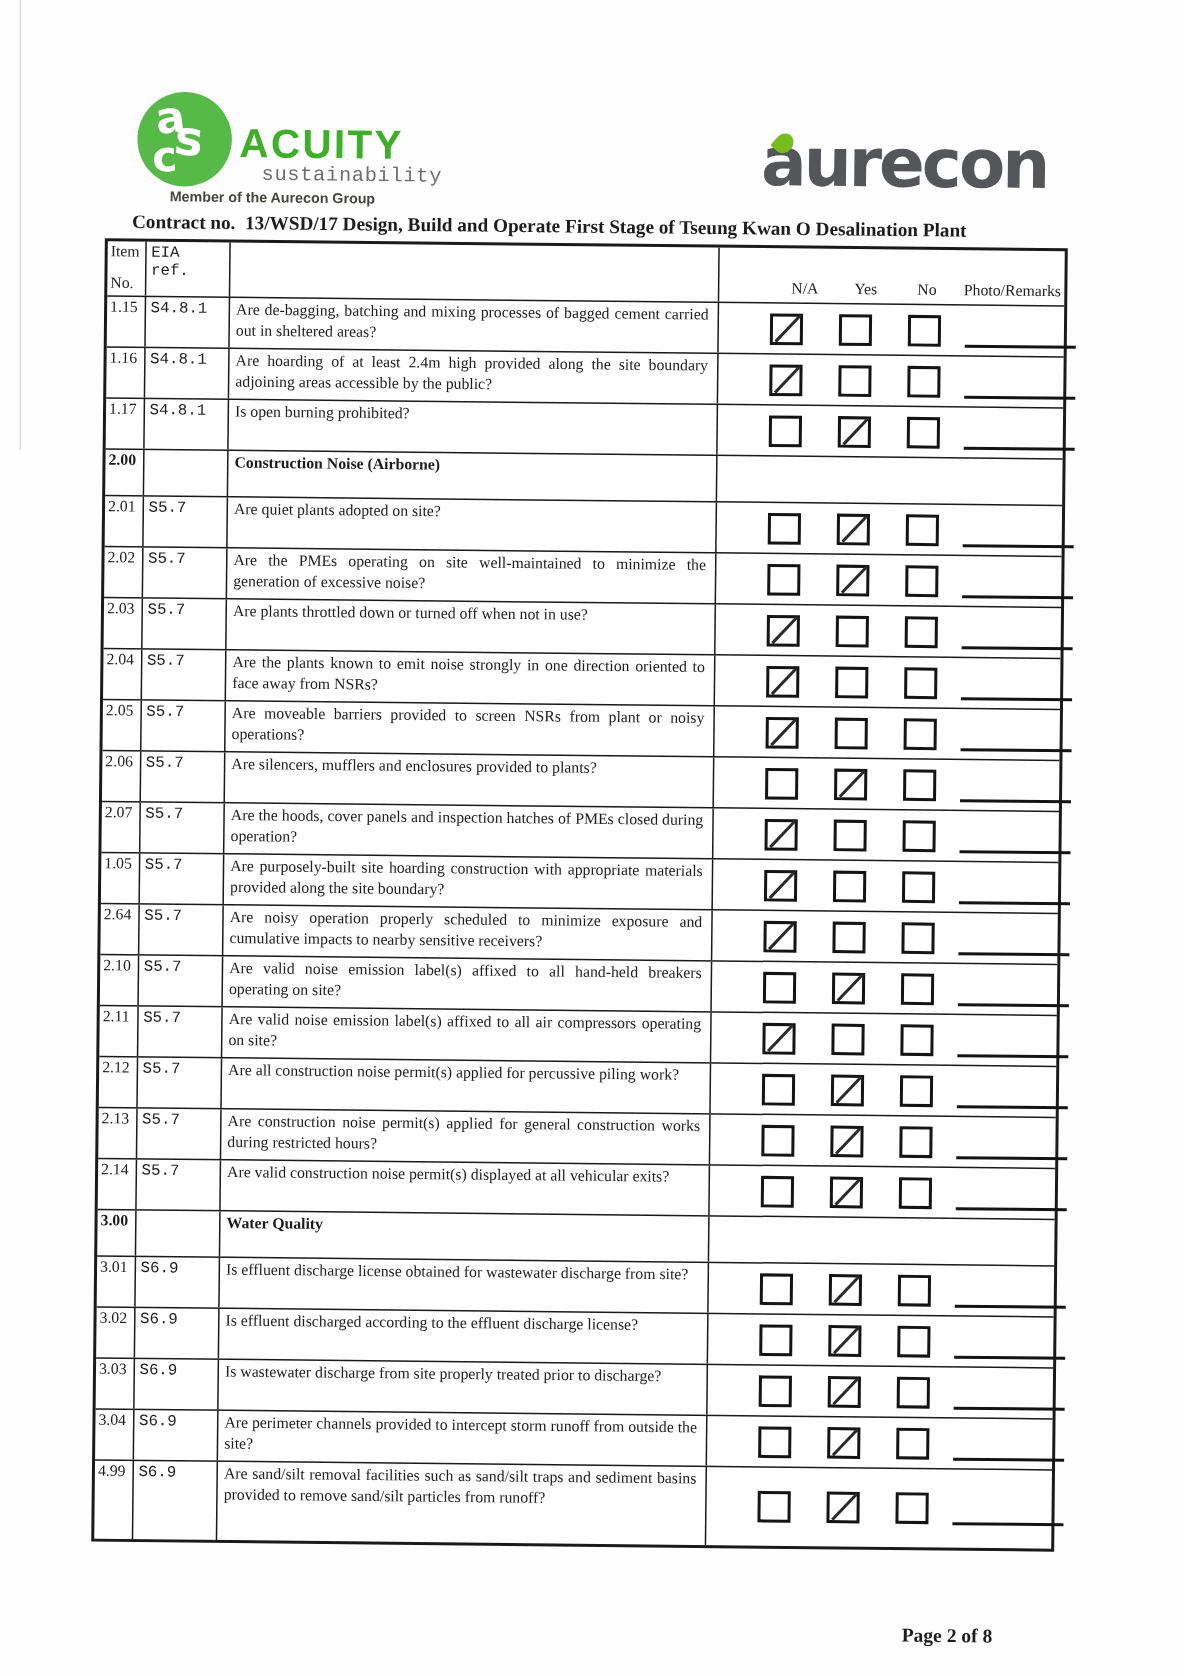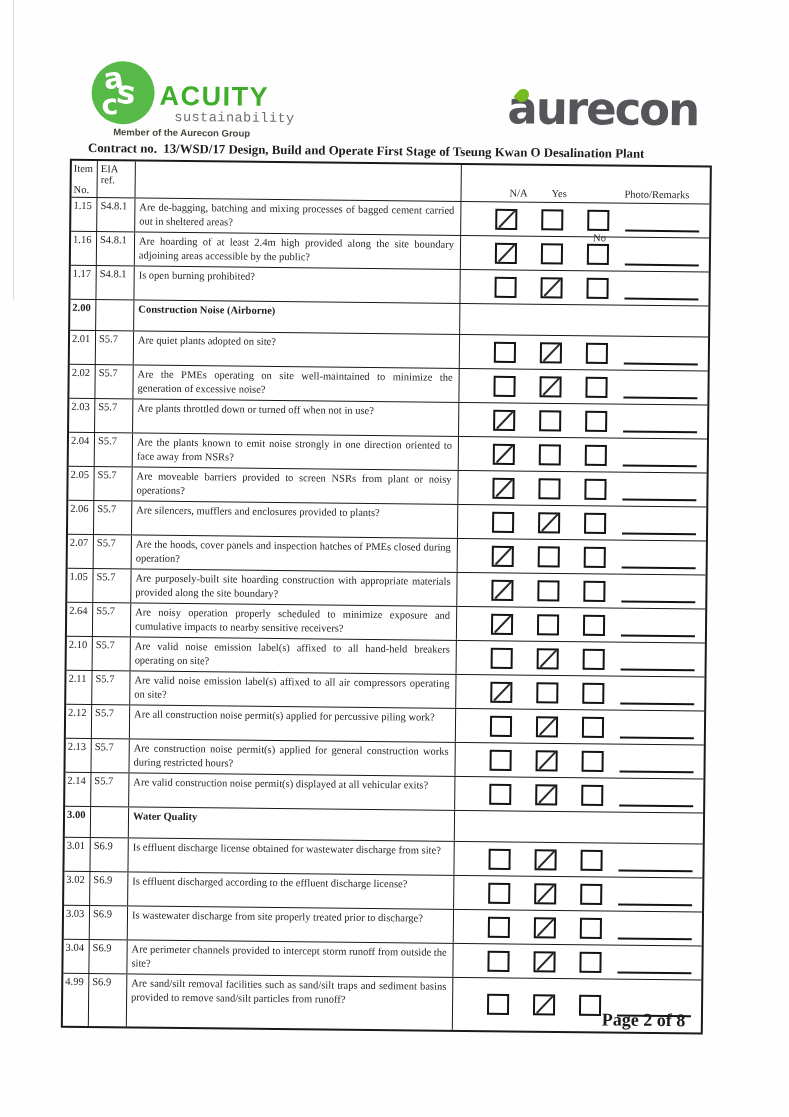--- a/index.html
+++ b/index.html
@@ -37,52 +37,52 @@
   .title { position:absolute; left:88px; top:141px; width:640px;
            font-weight:bold; font-size:12.8px; white-space:pre; }
 
   
   .table { position:absolute; left:70px; top:159px; width:642px;
            border:2px solid #1a1a1a; box-sizing:border-box; background:#fff; }
   .trow, .hrow { display:flex; border-bottom:1.5px solid #1a1a1a; box-sizing:border-box; }
   .trow:last-child { border-bottom:none; }
   .c-item { width:26px; flex:none; border-right:1.5px solid #1a1a1a; box-sizing:border-box;
             padding:2px 0 0 2px; font-size:10.5px; }
-  .c-eia  { width:38px; flex:none; border-right:1.5px solid #1a1a1a; box-sizing:border-box;
-            padding:2px 4px 0 3px; font-size:10.5px; }
+  .c-eia  { width:56px; flex:none; border-right:1.5px solid #1a1a1a; box-sizing:border-box;
+            padding:2px 4px 0 3px; font-size:10.5px;font-family:Liberation Mono, monospace; }
   .c-q    { width:326px; flex:none; border-right:1.5px solid #1a1a1a; box-sizing:border-box;
             padding:2px 6px 2px 4px; font-size:10.5px; line-height:13.5px; text-align:justify; }
   .c-ans  { flex:1; position:relative; min-height:30px; }
   .trow { min-height:34px; }
   .trow.section { min-height:16px; }
   .trow.section .c-q, .trow.section .c-item { font-weight:bold; }
   .trow.section .c-q { text-align:left; }
   .trow:last-child { min-height:52px; }
 
   
   .hrow { height:37px; }
   .hrow .c-item { display:flex; flex-direction:column; justify-content:space-between; padding-bottom:2px; }
   .hdr-label { position:absolute; top:22px; font-size:10.5px; }
   .hdr-na  { left:48px; }
   .hdr-yes { left:90px; }
-  .hdr-no  { left:132px;margin-top:44px; }
+  .hdr-no  { left:132px; }
   .hdr-remarks { left:163px;text-align:center; }
 
   
   .box { position:absolute; top:50%; transform:translateY(-50%);
          width:22px; height:21px; border:2px solid #141414; box-sizing:border-box; background:#fff; }
   .box-na  { left:34px; }
   .box-yes { left:80px; }
   .box-no  { left:126px; }
   .box.checked::after { content:""; position:absolute; left:-2px; top:7px; width:24px; height:2px;
                         background:#2a2a2a; transform:rotate(-47deg); }
   .remark-line { position:absolute; left:164px; top:calc(50% + 9px); width:74px; height:2px; background:#141414; }
 
   
-  .footer { position:absolute; left:611px; top:1004px; font-size:18px; font-weight:bold; }
+  .footer { position:absolute; left:611px; top:1077px; font-size:13px; font-weight:bold; }
 </style>
 </head>
 <body>
 
 <div class="paper-edge"></div>
 
 <div class="sheet">
 
   <div class="acuity-circle">
     <span class="mono-a">a</span>

